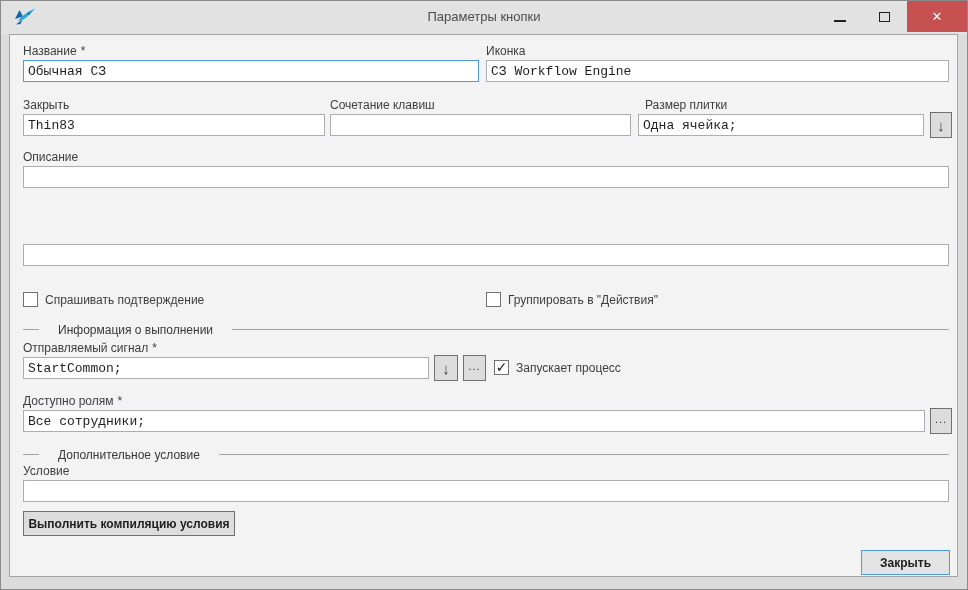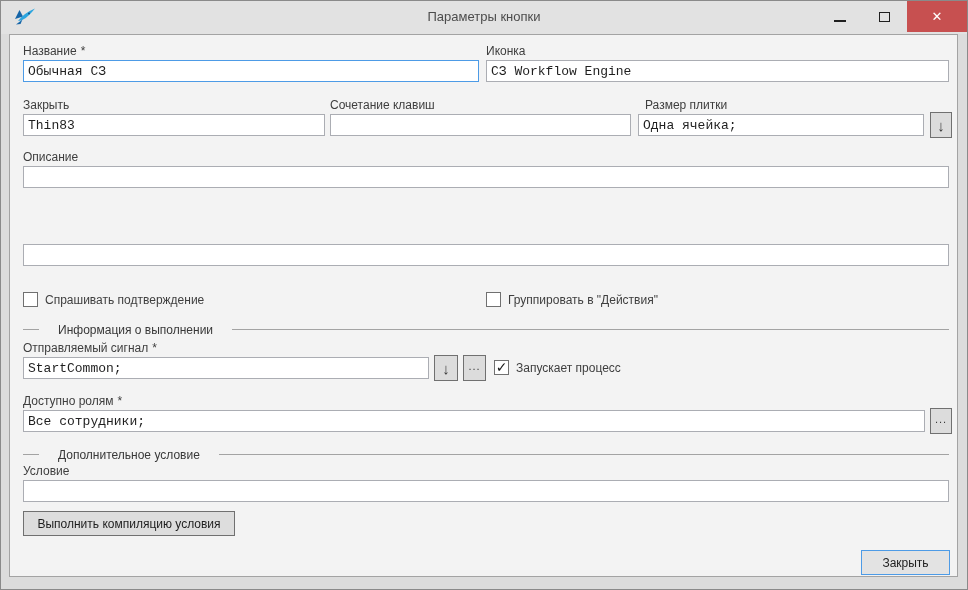--- a/index.html
+++ b/index.html
@@ -70,21 +70,21 @@
   .sep {
     position:absolute; display:flex; align-items:center; height:15px;
   }
   .sep .line-lead { width:16px; height:1px; background:#a3a3a3; flex:none; }
   .sep .sep-text { font-size:12px; color:#383838; margin:0 19px; white-space:nowrap; }
   .sep .line-tail { flex:1; height:1px; background:#a3a3a3; }
   .push-btn {
     position:absolute; background:#dddddd; border:1px solid #707070;
     font-family:"Liberation Sans","DejaVu Sans",sans-serif;
     font-size:12px; color:#1e1e1e;
-    display:flex; align-items:center; justify-content:center; cursor:default;
+    display:flex; align-items:center; justify-content:center; cursor:default;font-weight:bold;
   }
   .push-btn.default-btn { background:#e3e3e3; border:1px solid #4d9be6; }
 </style>
 </head>
 <body>
 
 <div class="window">
 
   <div class="titlebar">
     <span class="app-icon">

